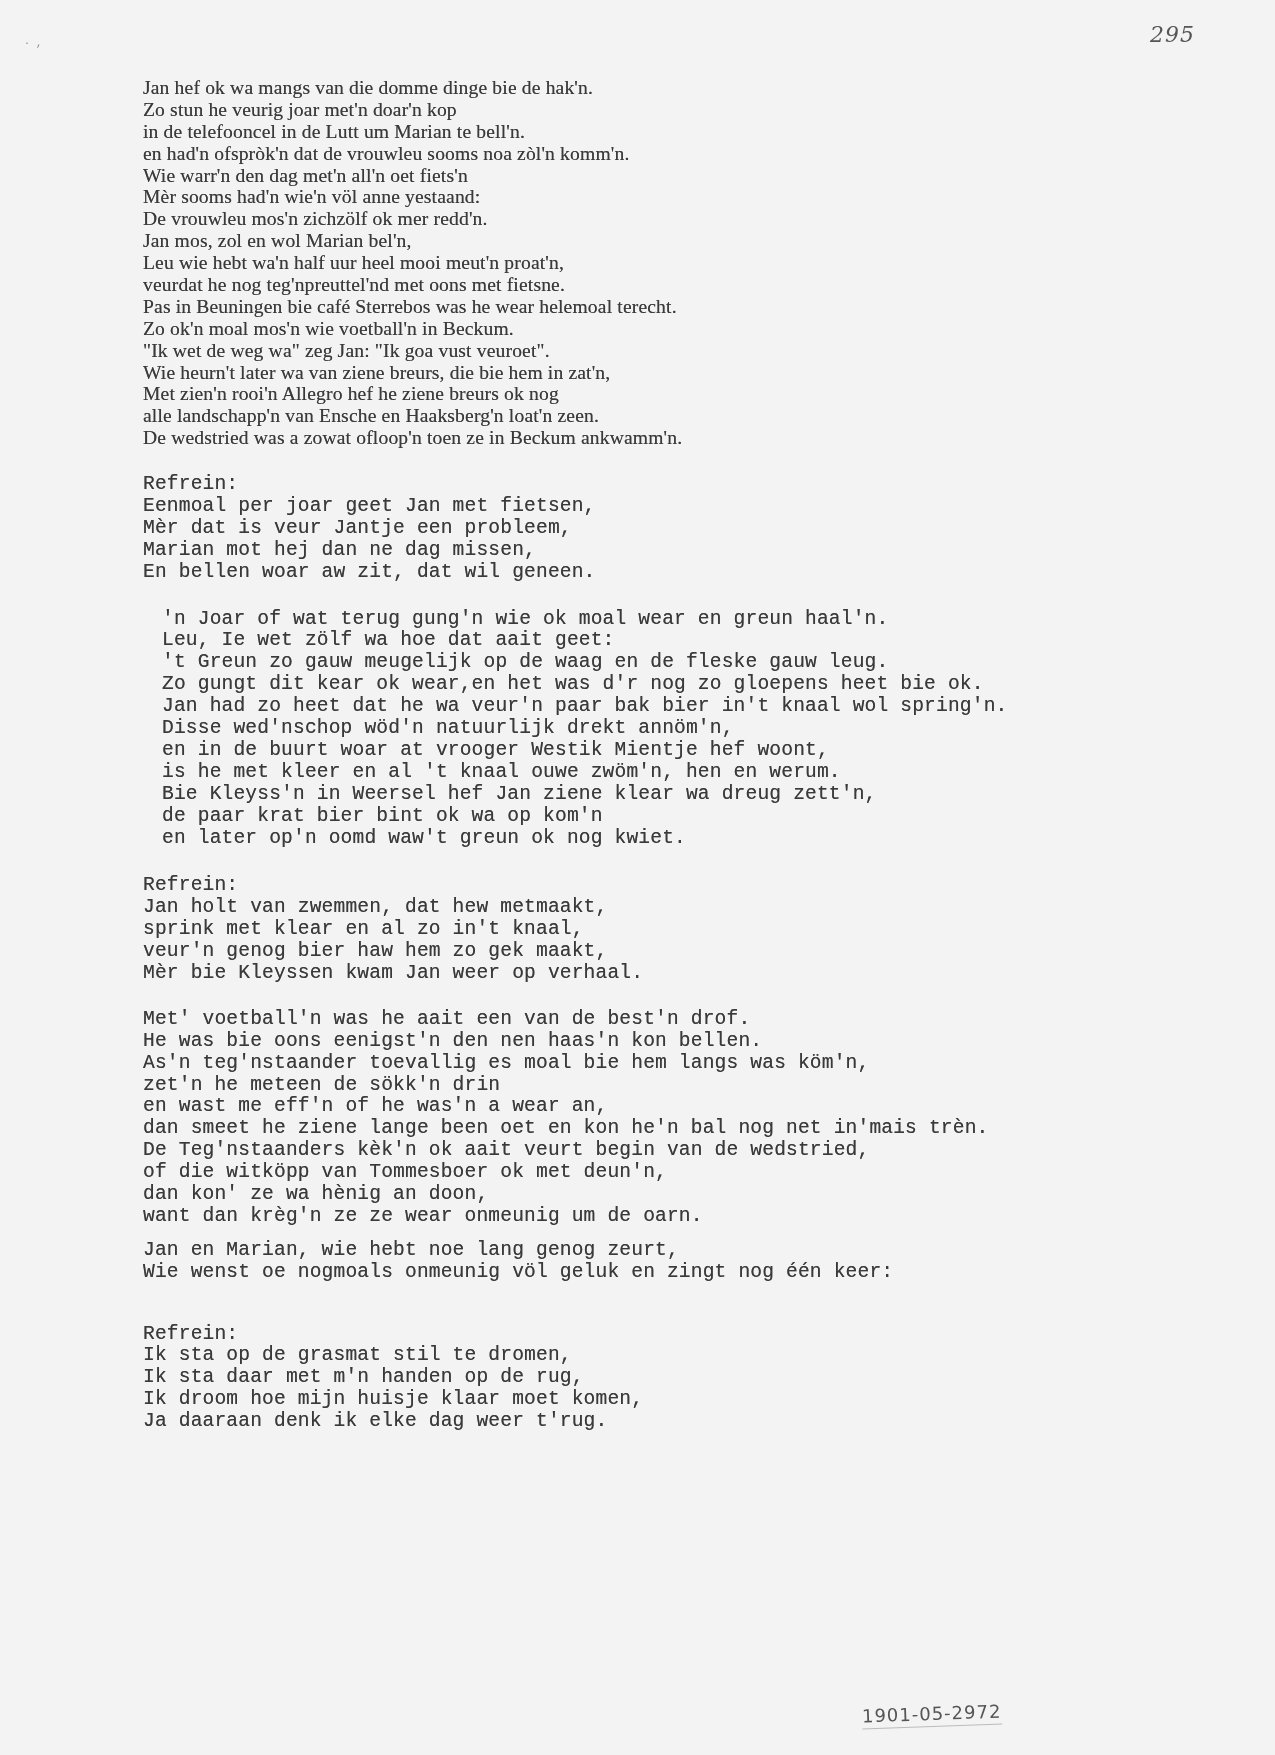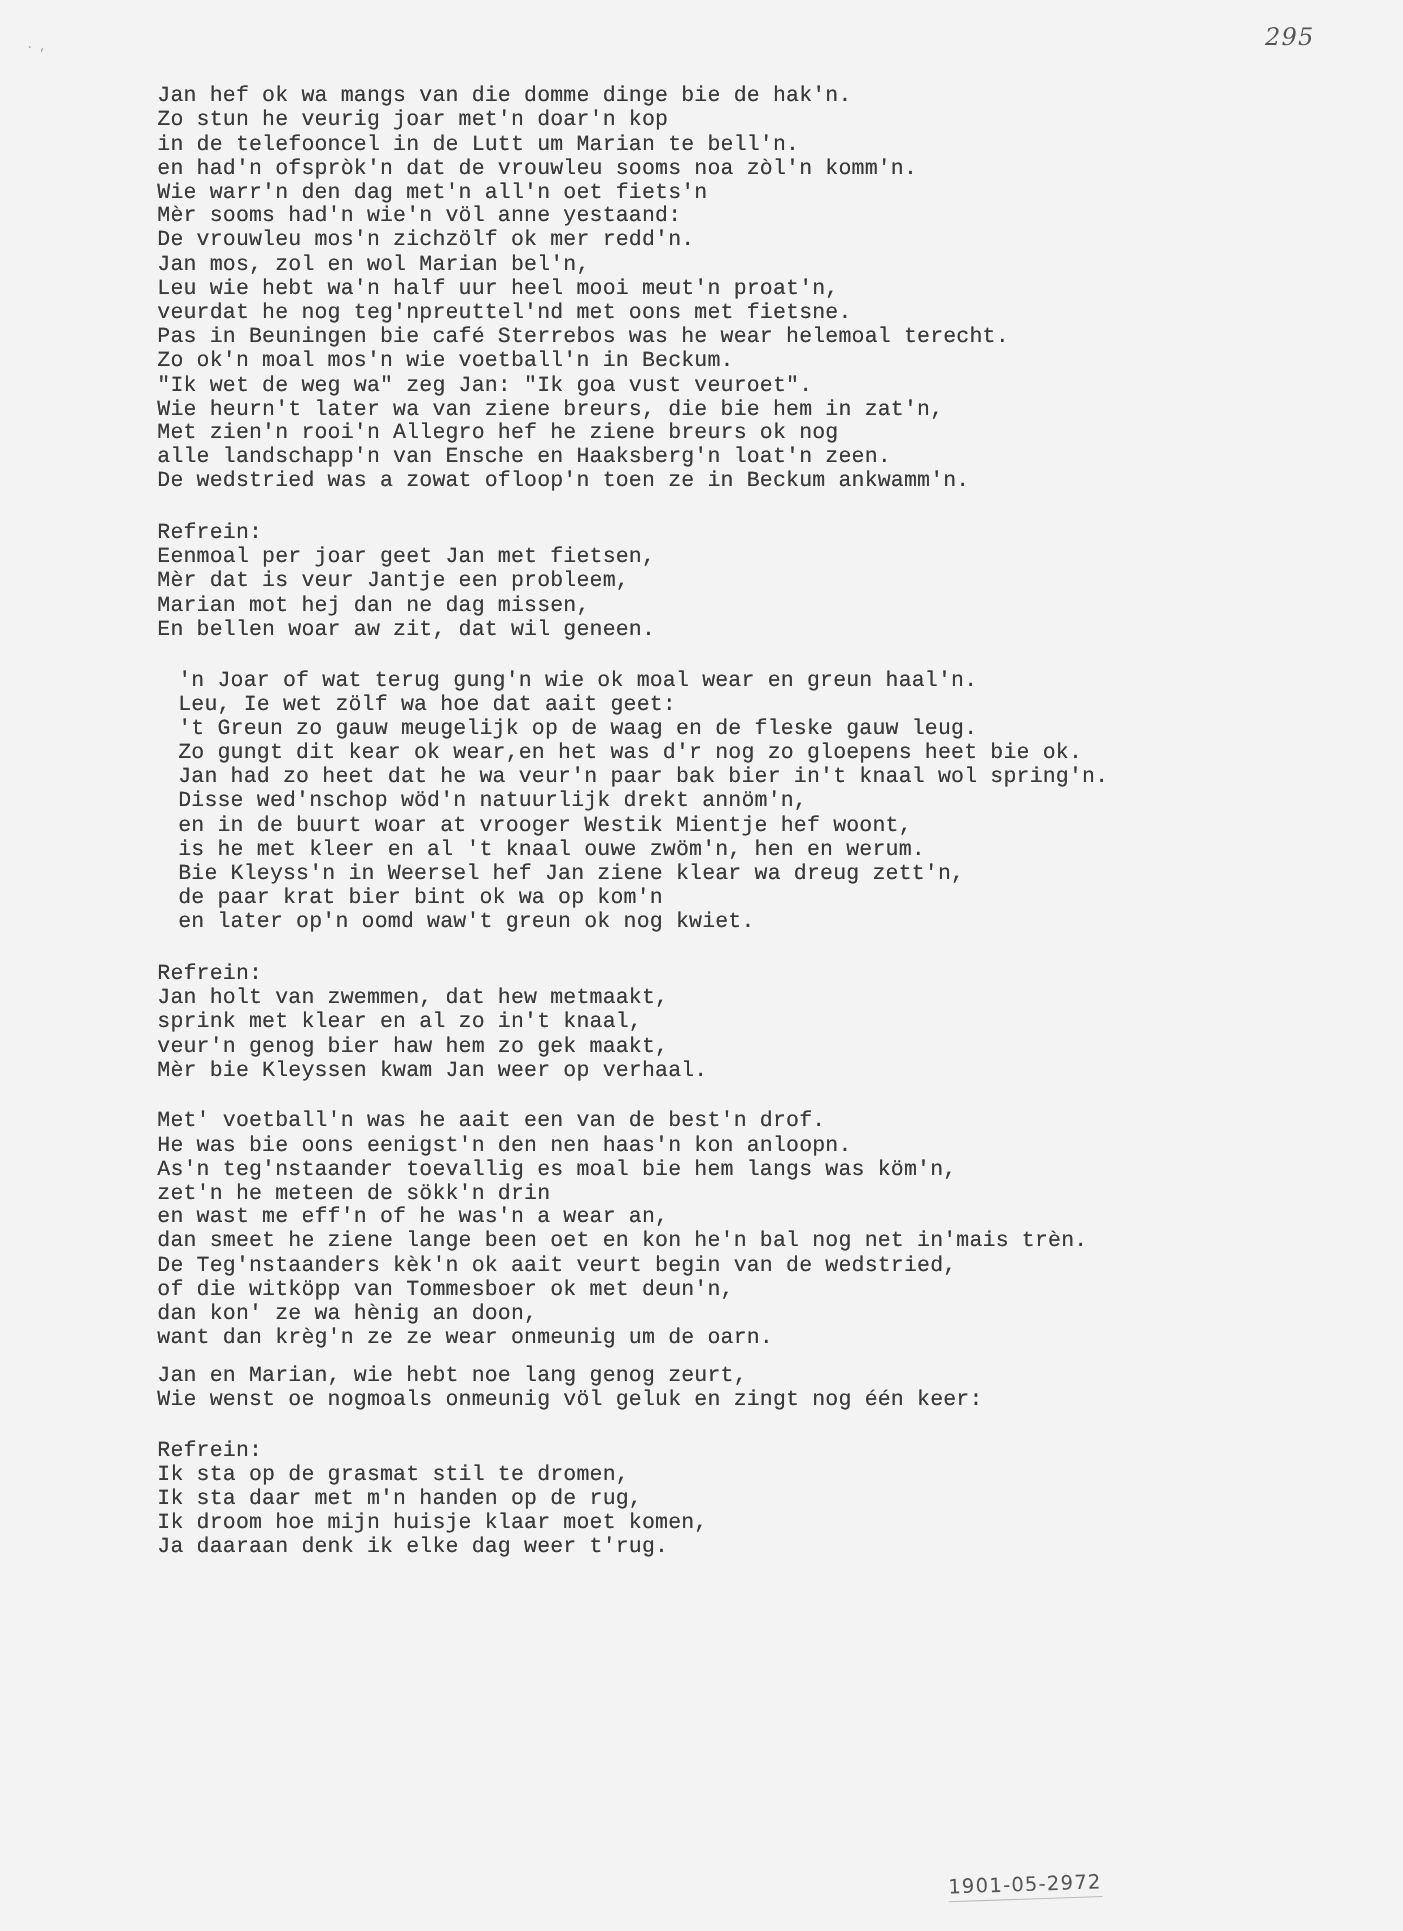--- a/index.html
+++ b/index.html
@@ -43,26 +43,26 @@
     }
     .line {
       display: block;
       font-size: 19.6px;
       line-height: 21.9px;
       height: 21.9px;
       white-space: pre;
       letter-spacing: 0.15px;
       text-shadow: 0 0 0.6px #777;
     }
-    .stanza.verse1 { margin-bottom: 25px; }
+    .stanza.verse1 { margin-bottom: 25px; font-family: Liberation Serif, serif; }
     .stanza.refrein1 { margin-bottom: 25px; }
     .stanza.verse2 { margin-bottom: 26px; margin-left: 19px; }
     .stanza.refrein2 { margin-bottom: 24px; }
     .stanza.verse3 { margin-bottom: 12px; }
-    .stanza.closing { margin-bottom: 25px; }
+    .stanza.closing { margin-bottom: 40px; }
     .archive-code {
       position: absolute;
       left: 862px;
       top: 1703px;
       font-family: "DejaVu Sans", sans-serif;
       font-size: 18px;
       color: #555;
       letter-spacing: 1px;
       transform: rotate(-2deg);
       border-bottom: 1px solid #bbb;
@@ -122,21 +122,21 @@
   <div class="stanza refrein2">
     <span class="line">Refrein:</span>
     <span class="line">Jan holt van zwemmen, dat hew metmaakt,</span>
     <span class="line">sprink met klear en al zo in't knaal,</span>
     <span class="line">veur'n genog bier haw hem zo gek maakt,</span>
     <span class="line">Mèr bie Kleyssen kwam Jan weer op verhaal.</span>
   </div>
 
   <div class="stanza verse3">
     <span class="line">Met' voetball'n was he aait een van de best'n drof.</span>
-    <span class="line">He was bie oons eenigst'n den nen haas'n kon anloopn.</span>
+    <span class="line">He was bie oons eenigst'n den nen haas'n kon bellen.</span>
     <span class="line">As'n teg'nstaander toevallig es moal bie hem langs was köm'n,</span>
     <span class="line">zet'n he meteen de sökk'n drin</span>
     <span class="line">en wast me eff'n of he was'n a wear an,</span>
     <span class="line">dan smeet he ziene lange been oet en kon he'n bal nog net in'mais trèn.</span>
     <span class="line">De Teg'nstaanders kèk'n ok aait veurt begin van de wedstried,</span>
     <span class="line">of die witköpp van Tommesboer ok met deun'n,</span>
     <span class="line">dan kon' ze wa hènig an doon,</span>
     <span class="line">want dan krèg'n ze ze wear onmeunig um de oarn.</span>
   </div>
 

